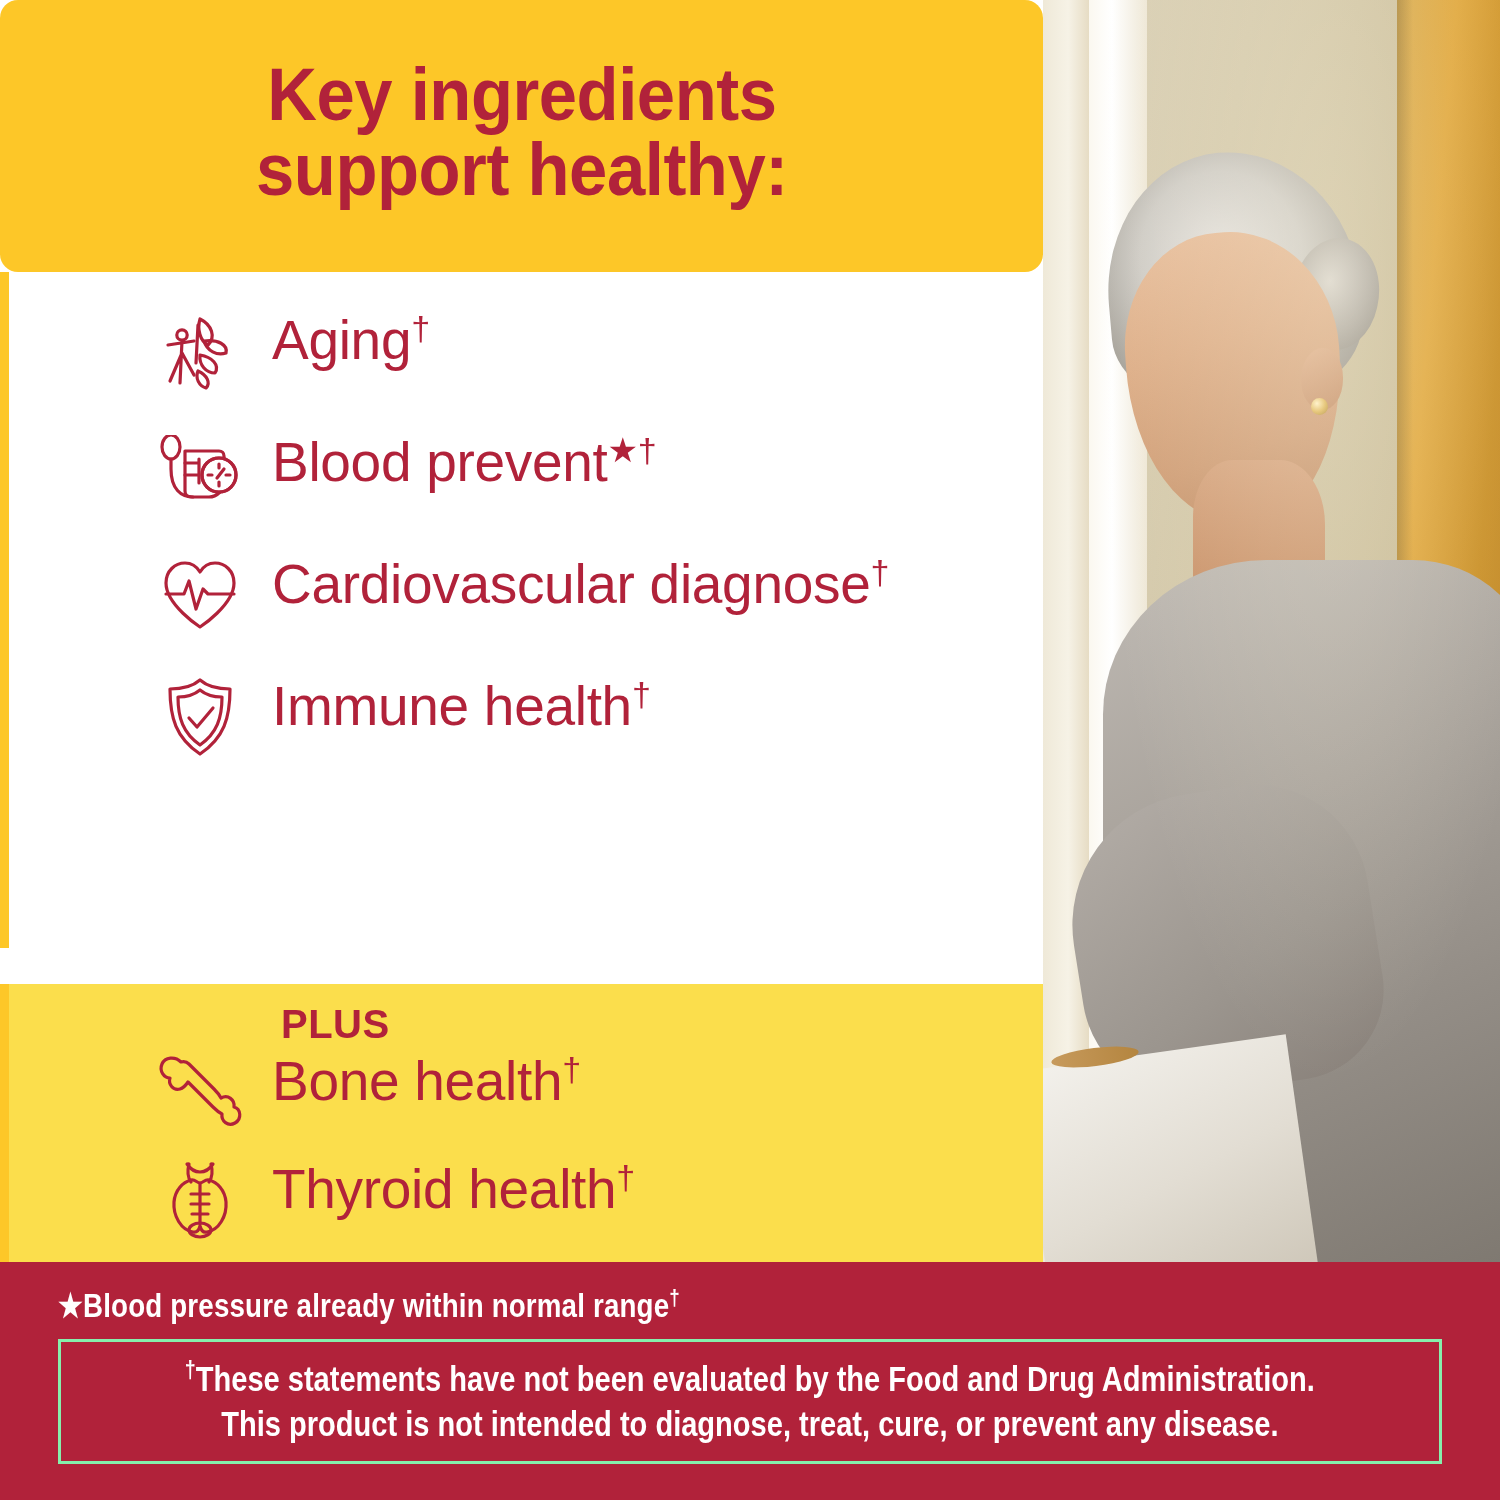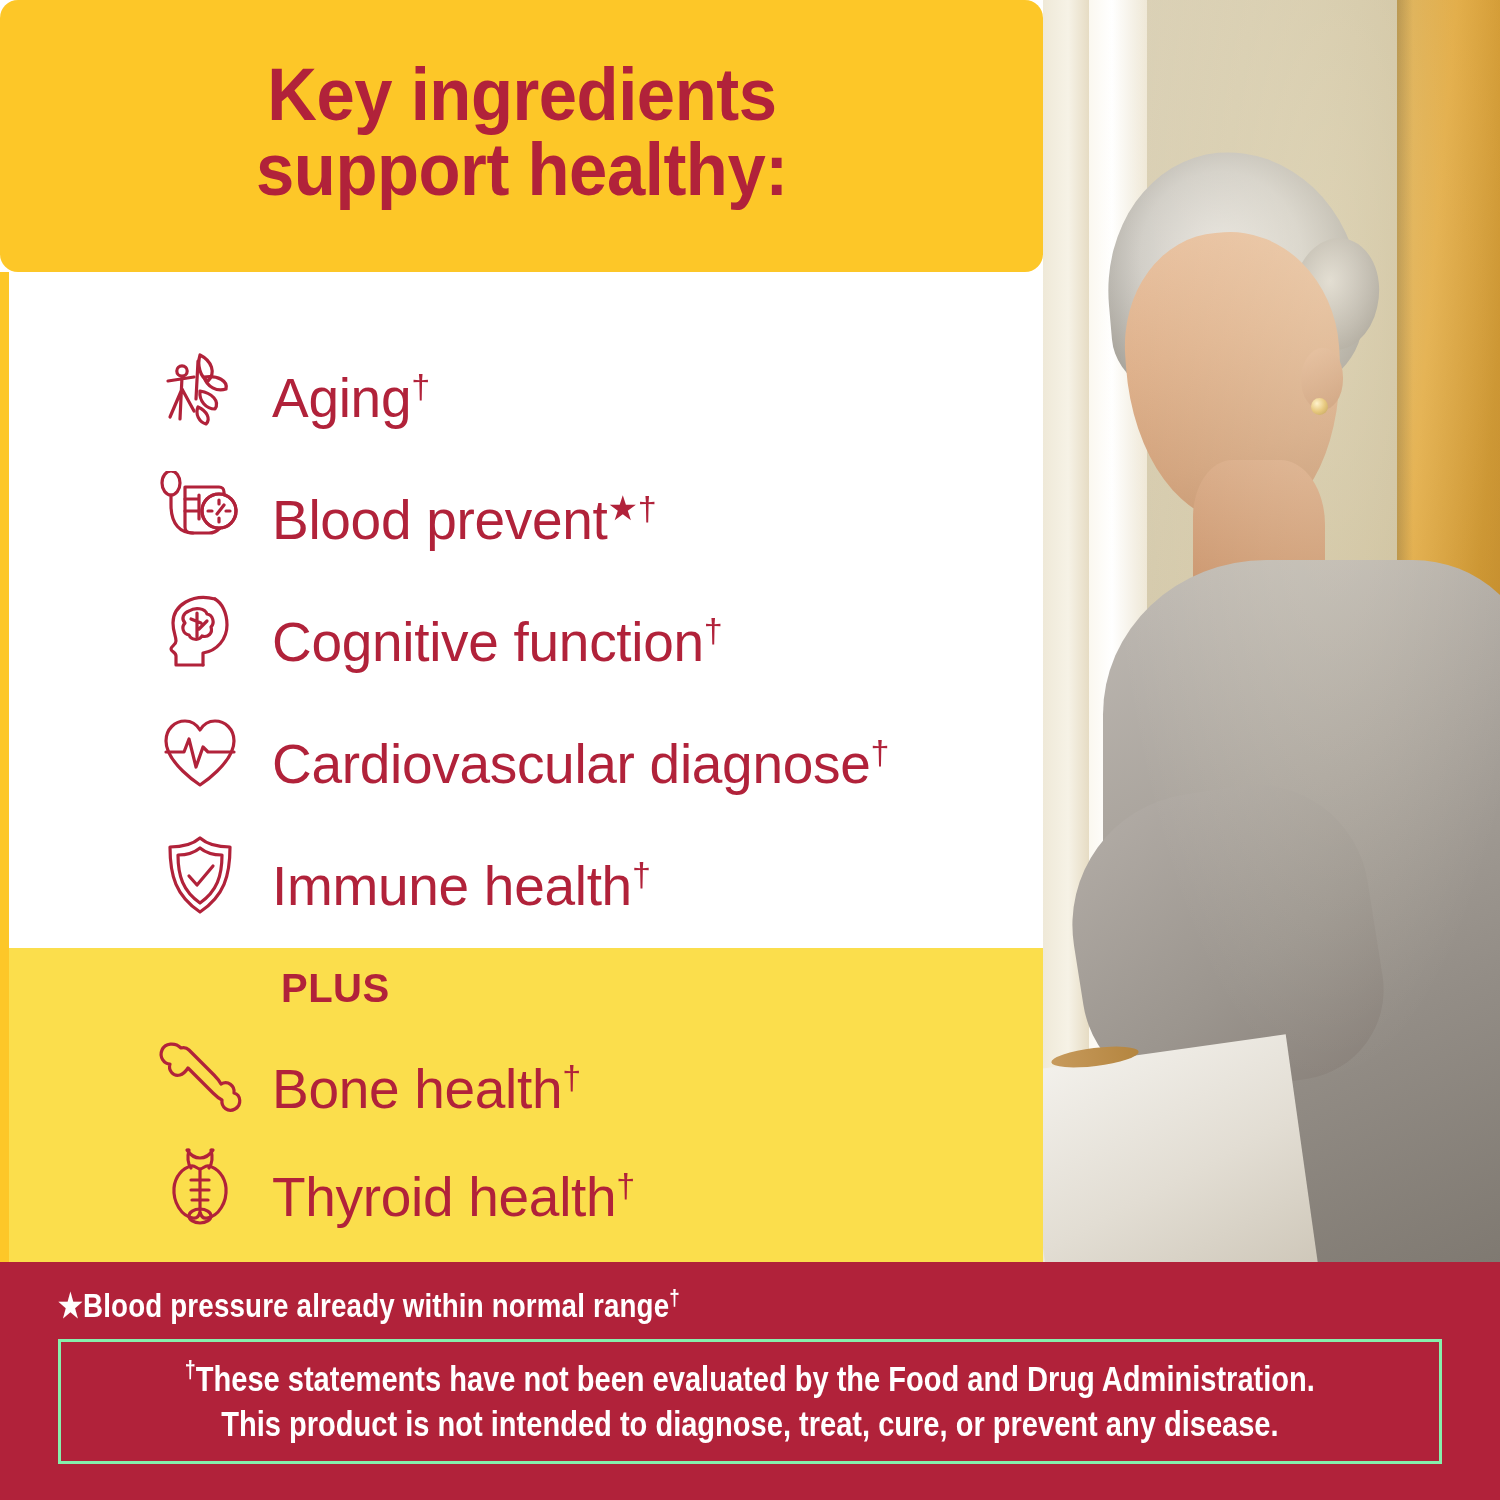--- a/index.html
+++ b/index.html
@@ -43,21 +43,21 @@
   .white-band {
     background:#ffffff;
     flex:0 0 676px;
     border-left:9px solid #FDC728;
     padding:36px 0 0 0;
     display:flex; flex-direction:column;
     justify-content:flex-start;
   }
 
   .benefit {
-    display:flex; align-items:flex-end;
+    display:flex; align-items:flex-start;
     height:122px;
     padding-left:145px;
   }
   .benefit .ico {
     width:92px; height:86px;
     flex:0 0 92px;
     display:flex; align-items:center; justify-content:center;
   }
   .benefit .ico svg { display:block; }
   .benefit .label {
@@ -72,20 +72,21 @@
     vertical-align:super;
     line-height:0;
   }
 
   
   .plus-band {
     background:#FBDE4C;
     flex:1 1 auto;
     border-left:9px solid #FDC728;
     padding-top:18px;
+    margin-top:36px;
   }
   .plus-kicker {
     color:#B1223A;
     font-weight:bold;
     font-size:40px;
     letter-spacing:0.5px;
     margin-left:272px;
     margin-bottom:2px;
   }
   .plus-band .benefit { height:108px; }
@@ -245,31 +246,20 @@
             <path d="M26 28 H40 M26 40 H40 M40 24 V48"></path>
             <circle cx="60" cy="40" r="17" fill="#ffffff"></circle>
             <circle cx="60" cy="40" r="17"></circle>
             <path d="M60 29 V33 M71 40 H67 M60 51 V47 M49 40 H53"></path>
             <path d="M65 34 L58 43"></path>
           </svg>
         </span>
         <span class="label"><span>Blood prevent</span><sup>★†</sup></span>
       </div>
 
-      <div class="benefit">
-        <span class="ico">
-          <svg width="74" height="80" viewBox="0 0 74 80" fill="none" stroke="#B1223A" stroke-width="3.2" stroke-linecap="round" stroke-linejoin="round">
-            <path d="M52 8 C30 2 10 14 10 32 C10 41 13 45 13 50 C13 54 8 55 8 58 C8 61 13 61 13 65 L13 74 L40 74"></path>
-            <path d="M40 74 L40 62 C54 60 64 48 64 34 C64 22 59 12 52 8"></path>
-            <path d="M26 20 C20 22 18 28 22 32 C18 36 20 43 26 44 C28 49 36 50 39 45 C45 47 50 42 48 36 C52 32 50 24 44 23 C42 17 32 16 26 20 Z"></path>
-            <path d="M34 22 L34 46 M28 28 L38 32 M44 30 L36 38"></path>
-          </svg>
-        </span>
-        <span class="label"><span>Cognitive function</span><sup>†</sup></span>
-      </div>
 
       <div class="benefit">
         <span class="ico">
           <svg width="84" height="76" viewBox="0 0 84 76" fill="none" stroke="#B1223A" stroke-width="3.2" stroke-linecap="round" stroke-linejoin="round">
             <path d="M42 70 C42 70 8 48 8 26 C8 14 17 6 27 6 C34 6 39 10 42 15 C45 10 50 6 57 6 C67 6 76 14 76 26 C76 48 42 70 42 70 Z"></path>
             <path d="M8 37 H26 L31 24 L38 52 L45 32 L50 37 H76"></path>
           </svg>
         </span>
         <span class="label"><span>Cardiovascular diagnose</span><sup>†</sup></span>
       </div>

